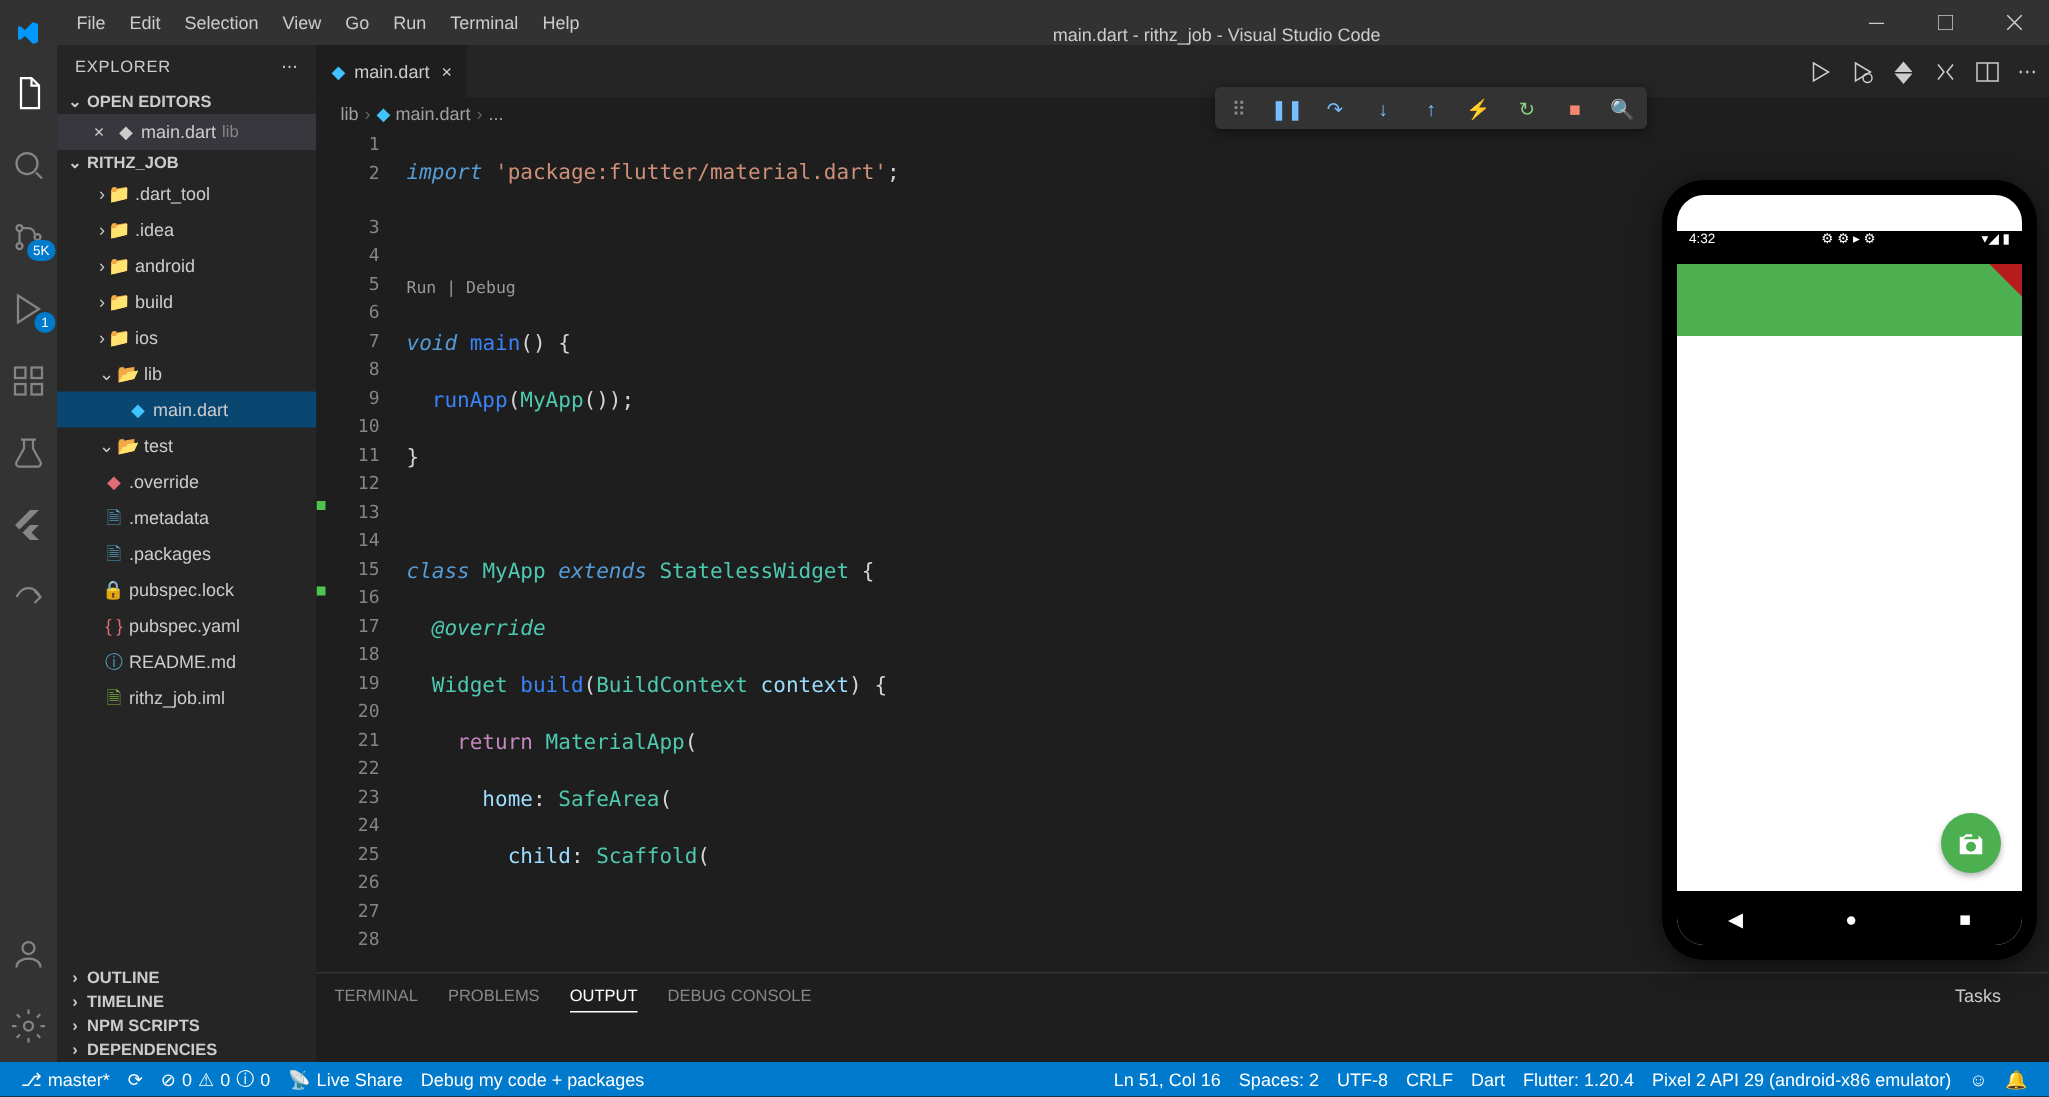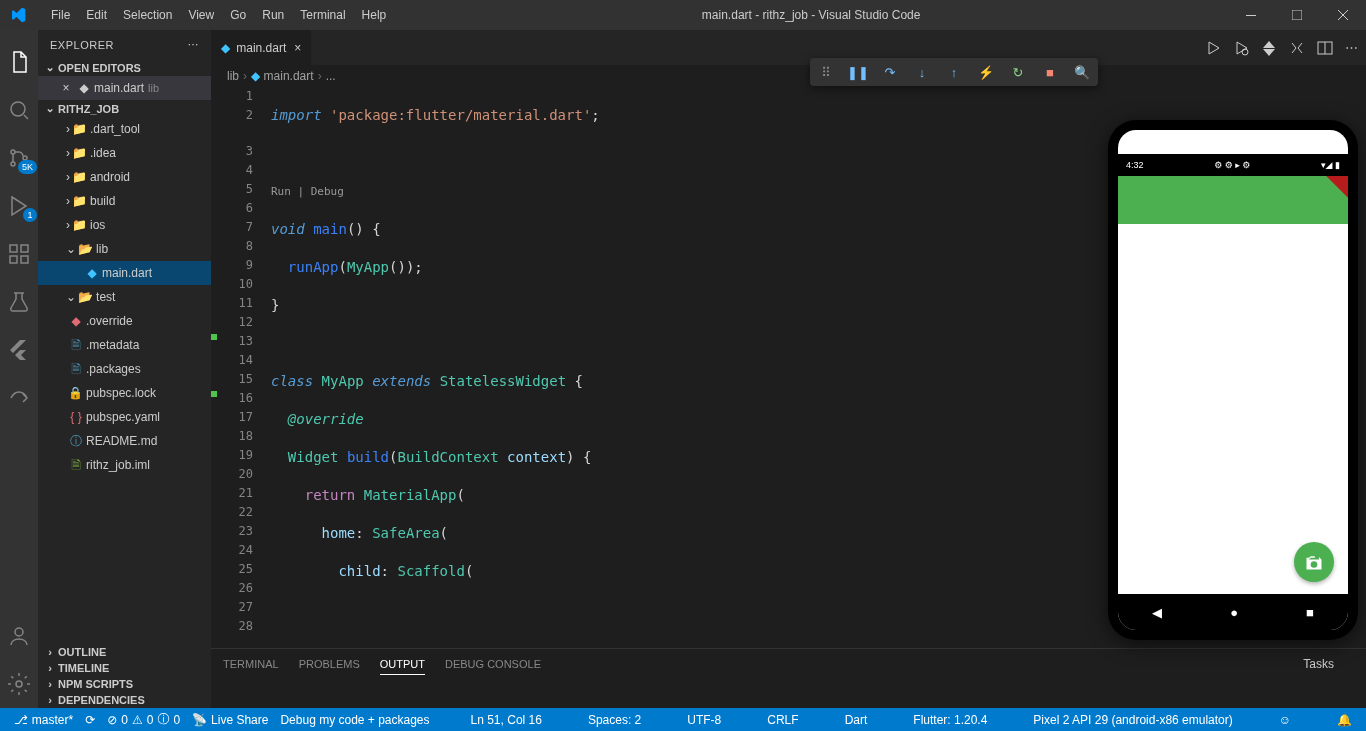--- a/index.html
+++ b/index.html
@@ -1,17 +1,17 @@
 <!DOCTYPE html>
 <html><head>
 <meta charset="utf-8">
 <style>
 * { margin: 0; padding: 0; box-sizing: border-box; }
 body { font-family: "Segoe UI", sans-serif; font-size: 13px; background: #1e1e1e; color: #cccccc; overflow: hidden; width: 1366px; height: 731px; position: relative; }
-.titlebar { height: 30px; background: #323233; display: flex; align-items: center; color: #cccccc; }
+.titlebar { height: 30px; background: #323233; display: flex; align-items: flex-end; color: #cccccc; }
 .titlebar .menu { display: flex; padding-left: 8px; }
 .titlebar .menu-item { padding: 0 8px; font-size: 12px; line-height: 30px; cursor: pointer; }
 .titlebar .logo { width: 35px; display: flex; align-items: center; justify-content: center; }
 .titlebar .title { flex: 1; text-align: center; font-size: 12px; color: #cccccc; }
 .titlebar .winbtns { display: flex; }
 .titlebar .winbtn { width: 46px; height: 30px; display: flex; align-items: center; justify-content: center; cursor: pointer; }
 .main { display: flex; height: 678px; }
 .activitybar { width: 38px; background: #333333; display: flex; flex-direction: column; align-items: center; padding-top: 8px; }
 .activitybar .act-icon { width: 48px; height: 48px; display: flex; align-items: center; justify-content: center; color: #858585; cursor: pointer; position: relative; }
 .activitybar .act-icon.active { color: #ffffff; border-left: 2px solid #fff; }
@@ -53,28 +53,28 @@
 .purple { color: #c586c0; }
 .codelens { color: #999; font-size: 11px; height: 17px; }
 .minimap { position: absolute; right: 0; top: 0; width: 80px; height: 100%; background: rgba(30,30,30,0.5); }
 .panel { height: 60px; border-top: 1px solid #333; display: flex; background: #1e1e1e; }
 .panel-tabs { display: flex; align-items: center; height: 30px; padding: 0 12px; gap: 20px; font-size: 11px; }
 .panel-tab { color: #888; text-transform: uppercase; cursor: pointer; padding: 4px 0; }
 .panel-tab.active { color: #fff; border-bottom: 1px solid #fff; }
 .panel-right { margin-left: auto; padding-right: 20px; display: flex; align-items: center; font-size: 12px; color: #ccc; }
 .statusbar { height: 23px; background: #007acc; color: #fff; display: flex; align-items: center; font-size: 12px; padding: 0 8px; }
 .statusbar .sb-item { padding: 0 6px; display: flex; align-items: center; gap: 4px; cursor: pointer; }
-.statusbar .sb-right { margin-left: auto; display: flex; gap: 34px; }
+.statusbar .sb-right { margin-left: auto; display: flex; }
 .debug-toolbar { position: absolute; top: 58px; left: 810px; background: #333333; border-radius: 4px; display: flex; align-items: center; padding: 4px 6px; gap: 12px; box-shadow: 0 2px 8px rgba(0,0,0,0.5); z-index: 10; }
 .debug-toolbar .dbtn { width: 20px; height: 20px; display: flex; align-items: center; justify-content: center; cursor: pointer; }
 .emulator { position: absolute; right: 8px; top: 120px; width: 250px; height: 520px; background: #000; border-radius: 28px; padding: 10px; box-shadow: 0 4px 20px rgba(0,0,0,0.6); z-index: 20; }
 .emulator .screen { width: 100%; height: 100%; background: #fff; border-radius: 18px; position: relative; overflow: hidden; }
 .emulator .speaker { position: absolute; top: 18px; left: 50%; transform: translateX(-50%); width: 60px; height: 4px; background: #333; border-radius: 2px; }
 .emulator .cam { position: absolute; top: 16px; left: 38px; width: 8px; height: 8px; background: #222; border-radius: 50%; }
-.emulator .statusline { height: 22px; background: #000; color: #fff; font-size: 9px; display: flex; align-items: center; padding: 0 8px; justify-content: space-between; margin-top: 24px; }
+.emulator .statusline { height: 22px; background: #000; color: #fff; font-size: 9px; display: flex; align-items: flex-start; padding: 0 8px; justify-content: space-between; margin-top: 24px; }
 .emulator .appbar { height: 48px; background: #4caf50; position: relative; }
 .emulator .debug-banner { position: absolute; top: 0; right: 0; width: 40px; height: 40px; overflow: hidden; }
 .emulator .debug-banner::after { content: ''; position: absolute; top: -10px; right: -20px; width: 60px; height: 18px; background: #b71c1c; transform: rotate(45deg); }
 .emulator .fab { position: absolute; bottom: 48px; right: 14px; width: 40px; height: 40px; background: #4caf50; border-radius: 50%; display: flex; align-items: center; justify-content: center; color: #fff; box-shadow: 0 2px 4px rgba(0,0,0,0.3); }
 .emulator .navbar { position: absolute; bottom: 0; left: 0; right: 0; height: 36px; background: #000; display: flex; justify-content: space-around; align-items: center; color: #fff; }
 svg { display: block; }
 </style>
 </head>
 <body>
 

